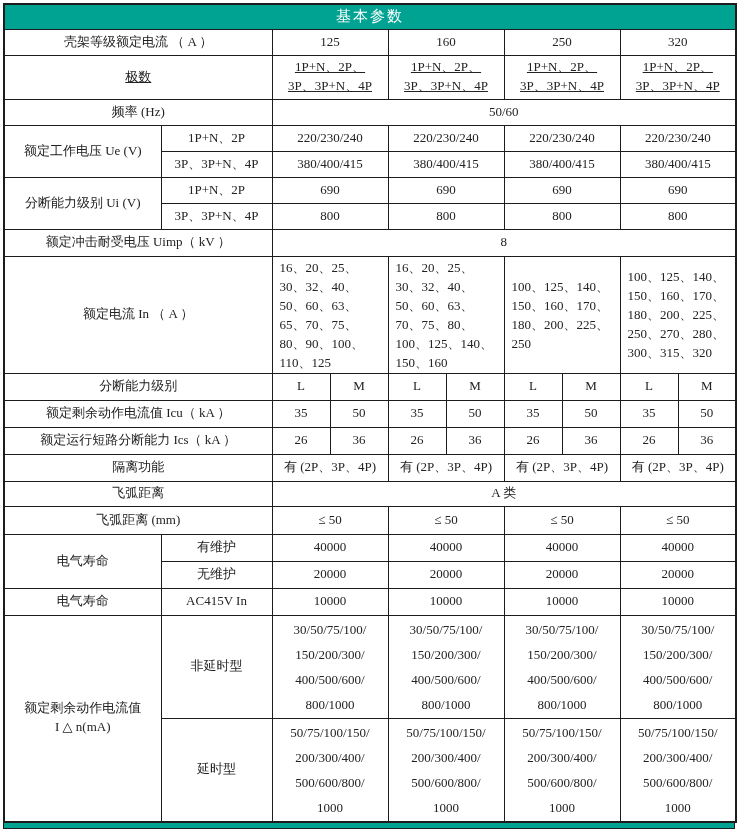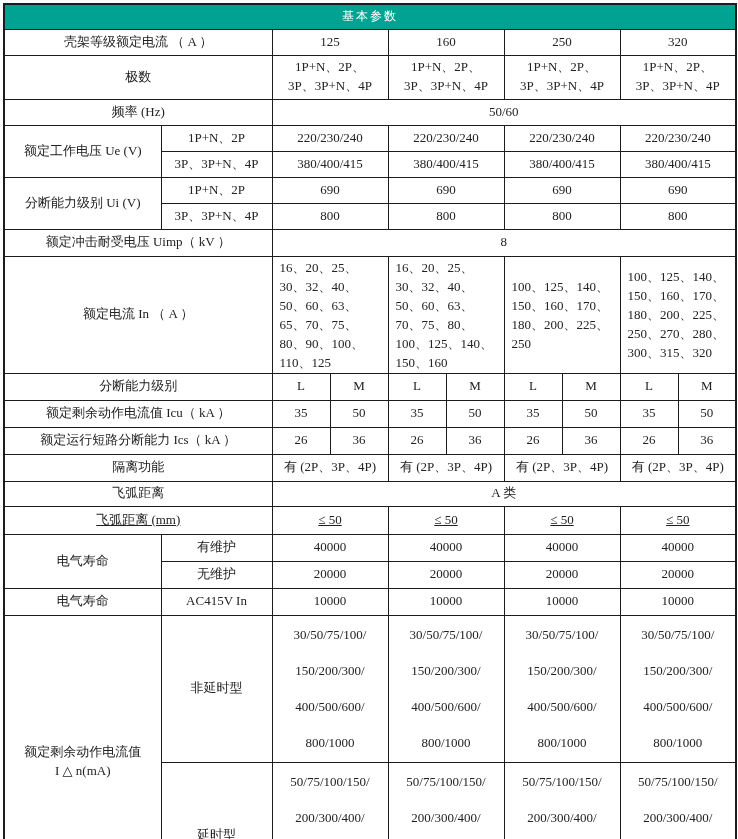--- a/index.html
+++ b/index.html
@@ -22,42 +22,42 @@
     text-align: center;
     vertical-align: middle;
     font-size: 13px;
     line-height: 1.45;
     padding: 1px 3px;
     white-space: pre-line;
     overflow: hidden;
   }
   tr.h-header   { height: 25px; }
   tr.h-frame    { height: 26px; margin-top: 25px; }
-  tr.h-poles    { height: 44px; }
+  tr.h-poles    { height: 44px; text-decoration: underline; }
   tr.h-freq     { height: 26px; }
   tr.h-volt     { height: 26px; }
   tr.h-uimp     { height: 27px; }
   tr.h-in       { height: 116px; }
   tr.h-std      { height: 27px; }
   tr.h-usage    { height: 25px; }
-  tr.h-arc      { height: 28px; text-decoration: underline; }
+  tr.h-arc      { height: 28px; }
   tr.h-life     { height: 27px; }
   tr.h-residual { height: 98px; }
   .header-cell {
     background: var(--accent);
     color: #fff;
-    font-size: 12px;
+    font-size: 15px;
     letter-spacing: 2px;
   }
   .list-cell {
     text-align: left;
     padding-left: 7px;
     line-height: 19px;
   }
-  .multi-cell { line-height: 36px; }
+  .multi-cell { line-height: 25px; }
   .accent-bar {
     width: 732px;
     height: 6px;
     background: var(--accent);
     border-left: 1px solid var(--border);
     border-right: 1px solid var(--border);
     border-bottom: 1px solid var(--border);
   }
 </style>
 </head>

